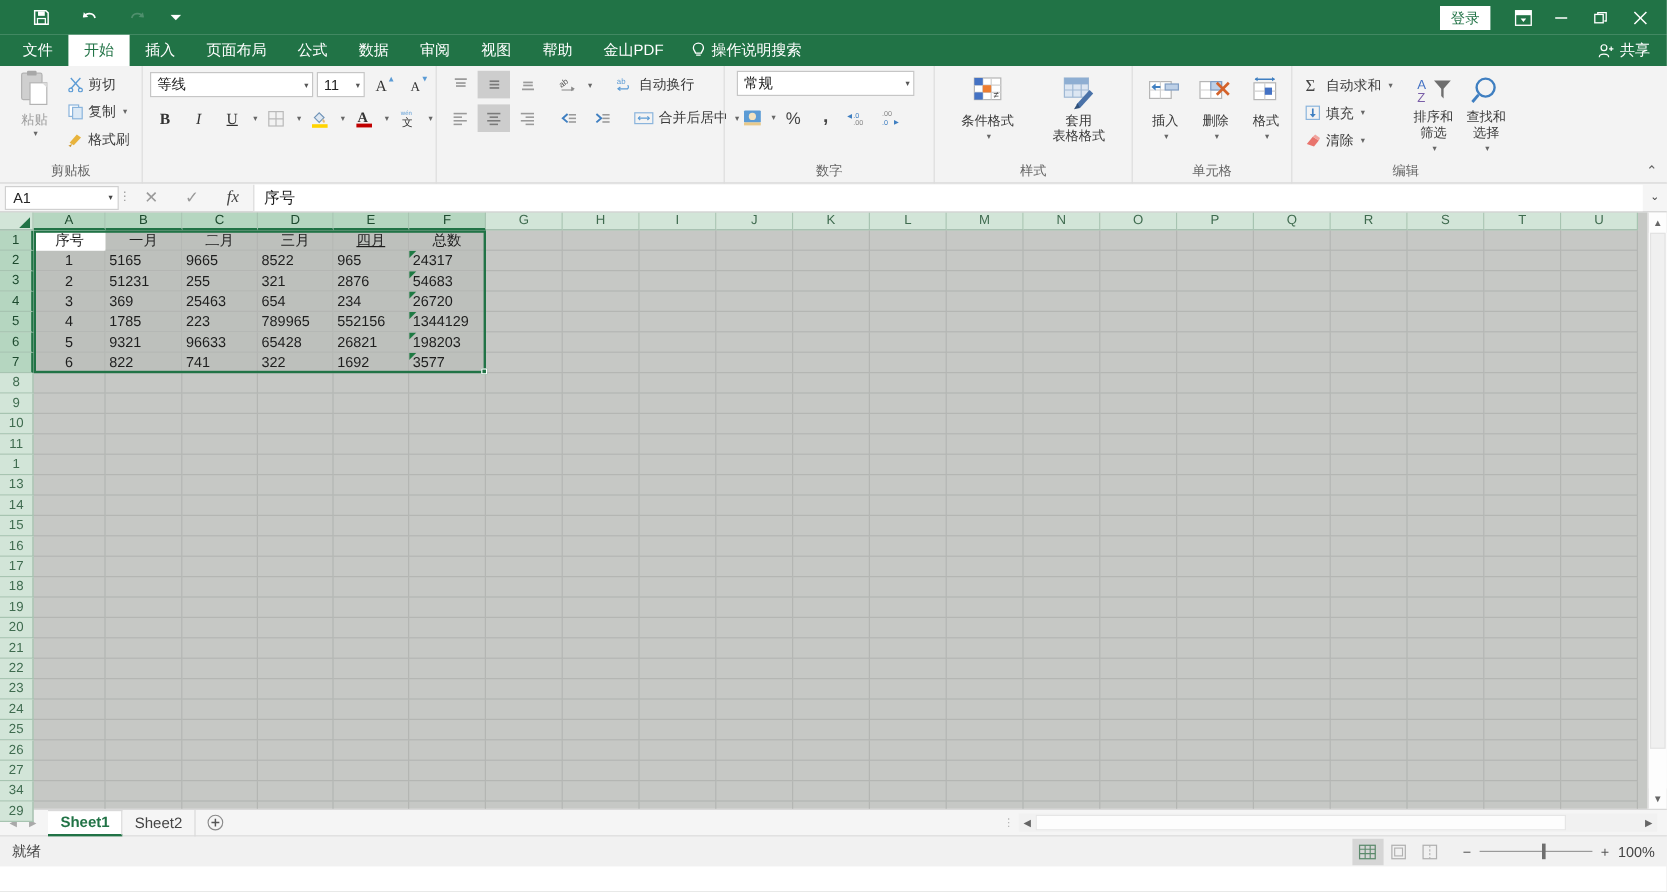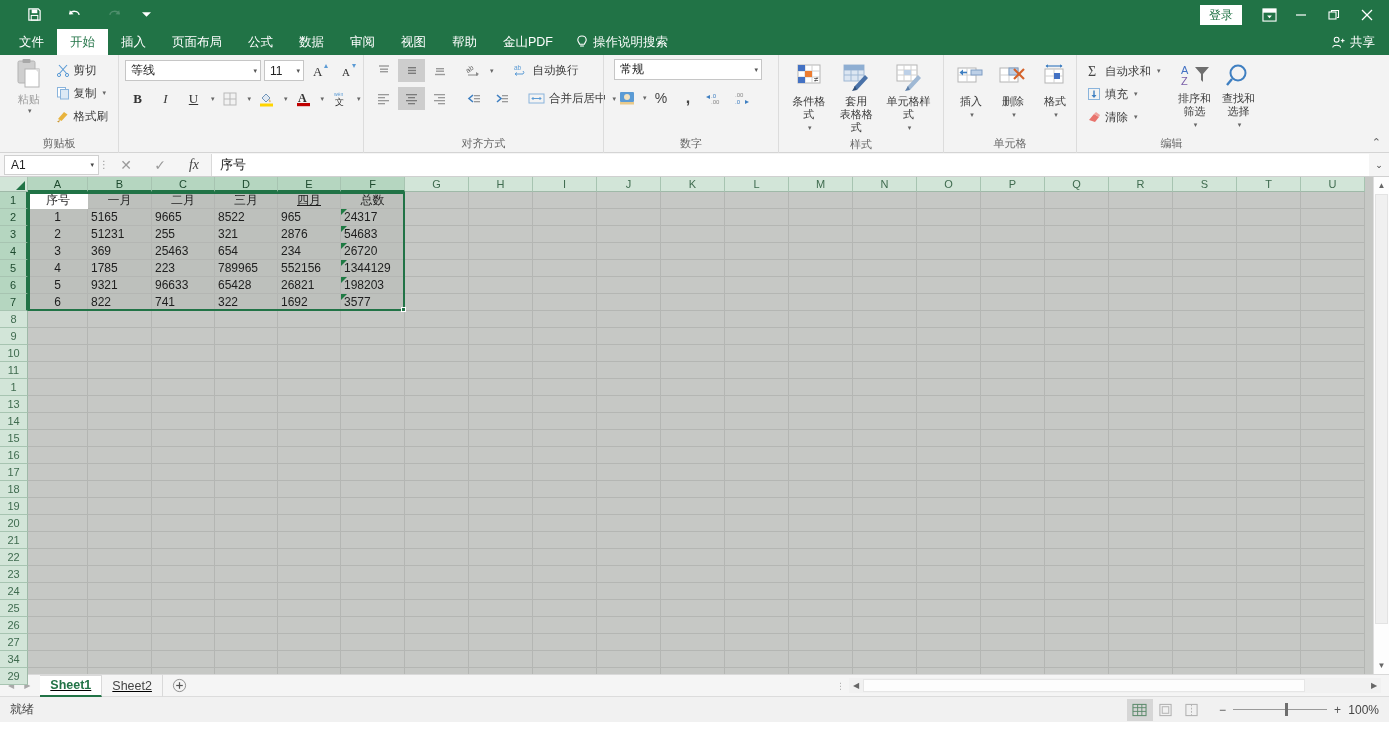--- a/index.html
+++ b/index.html
@@ -190,21 +190,21 @@
     position:absolute; right:0; top:0; width:16px; height:497px; background:#fdfdfd;
     border-left:1px solid #dedede; display:flex; flex-direction:column;
   }
   .vsb-arrow { height:17px; display:flex; align-items:center; justify-content:center; color:#666; font-size:8px; }
   .vsb-track { flex:1; background:#fdfdfd; position:relative; }
   .vsb-thumb { position:absolute; left:1px; right:1px; top:0; height:430px; background:#f0f0f0; border:1px solid #e3e3e3; }
 
   
   .sheetbar { height:22px; background:#f5f5f5; display:flex; align-items:center; border-top:1px solid #d9d9d9; }
   .nav-arrows { display:flex; align-items:center; padding-left:8px; gap:10px; color:#a9a9a9; font-size:8px; }
-  .stabs { display:flex; align-items:stretch; margin-left:10px; height:22px;text-decoration:underline; }
+  .stabs { display:flex; align-items:stretch; margin-left:10px; height:22px; }
   .stab {
     padding:0 10px; font-size:12.5px; color:#444; display:flex; align-items:center;
     border-right:1px solid #d9d9d9; height:22px;
   }
   .stab.active { background:#ffffff; color:#217346; font-weight:bold; border-top:1px solid #d9d9d9; border-bottom:2px solid #217346; }
   .addsheet { width:34px; display:flex; align-items:center; justify-content:center; color:#777; }
   .sheet-split { margin-left:auto; display:flex; align-items:center; color:#b0b0b0; font-size:9px; padding-right:4px; }
   .hscroll { width:532px; height:15px; background:#f1f1f1; display:flex; align-items:center; margin-right:8px; }
   .hsb-arrow { width:14px; text-align:center; color:#666; font-size:8px; }
   .hsb-track { flex:1; height:13px; position:relative; }
@@ -531,21 +531,20 @@
                   <path d="M4 7.5 h9" stroke="#5b9bd5"></path>
                   <path d="M5.5 6 L4 7.5 L5.5 9" fill="none" stroke="#5b9bd5"></path>
                   <path d="M11.5 6 L13 7.5 L11.5 9" fill="none" stroke="#5b9bd5"></path>
                 </svg>
             </span>
             <span>合并后居中</span>
             <span class="caret">▾</span>
           </div>
         </div>
       </div>
-      <div class="rgroup-label">对齐方式</div>
     </div>
 
     <div class="rgroup g-num">
       <div class="rgroup-body" style="flex-direction:column;padding-left:10px;">
         <div class="inp num-fmt">
           <span>常规</span>
           <span class="dd">▾</span>
         </div>
         <div class="num-row2">
           <div class="sq">
@@ -606,36 +605,20 @@
                 <line x1="5" y1="12" x2="25" y2="12" stroke="#9fb8d4"></line>
                 <line x1="12" y1="2" x2="12" y2="18" stroke="#9fb8d4"></line>
                 <line x1="19" y1="2" x2="19" y2="18" stroke="#9fb8d4"></line>
                 <rect x="5" y="2" width="20" height="5" fill="#8eaed2"></rect>
                 <path d="M15 24 L26 12 L29 15 L18 27 Z" fill="#4a72a8"></path>
                 <path d="M13 28 L16 23 L18 27 Z" fill="#2f4f78"></path>
               </svg>
           </span>
           <span class="cap">套用</span>
           <span>表格格式</span>
-        </div>
-        <div class="big-btn">
-          <span class="ico">
-            <svg width="34" height="30" viewBox="0 0 34 30">
-                <rect x="5" y="2" width="20" height="16" fill="#fff" stroke="#b5b5b5"></rect>
-                <line x1="5" y1="7" x2="25" y2="7" stroke="#d0d0d0"></line>
-                <line x1="5" y1="12" x2="25" y2="12" stroke="#d0d0d0"></line>
-                <line x1="12" y1="2" x2="12" y2="18" stroke="#d0d0d0"></line>
-                <line x1="19" y1="2" x2="19" y2="18" stroke="#d0d0d0"></line>
-                <rect x="12" y="7" width="7" height="5" fill="#bdd0e7"></rect>
-                <path d="M15 24 L26 12 L29 15 L18 27 Z" fill="#9fb8d4"></path>
-                <path d="M13 28 L16 23 L18 27 Z" fill="#5d7fa8"></path>
-              </svg>
-          </span>
-          <span class="cap">单元格样式</span>
-          <span class="caret">▾</span>
         </div>
       </div>
       <div class="rgroup-label">样式</div>
     </div>
 
     <div class="rgroup g-cells">
       <div class="rgroup-body" style="justify-content:space-around;padding-top:6px;">
         <div class="big-btn">
           <span class="ico">
             <svg width="32" height="30" viewBox="0 0 32 30">

